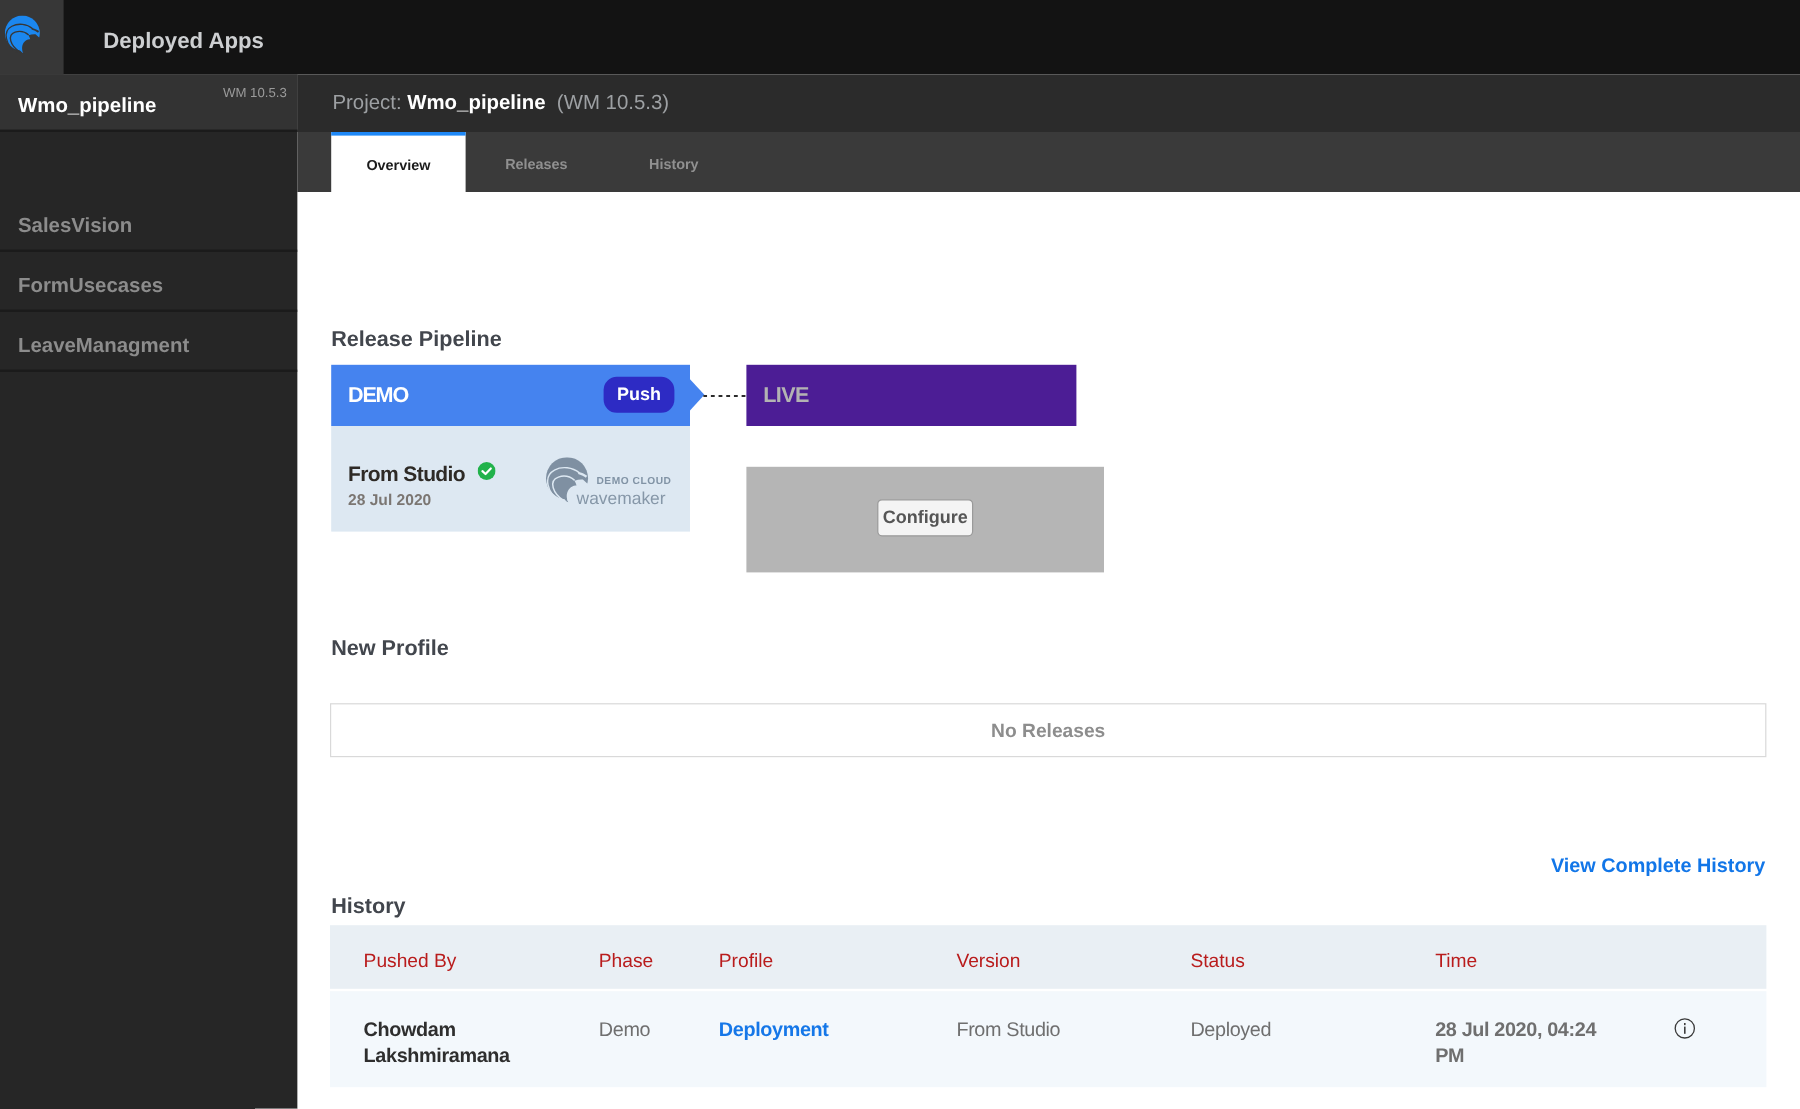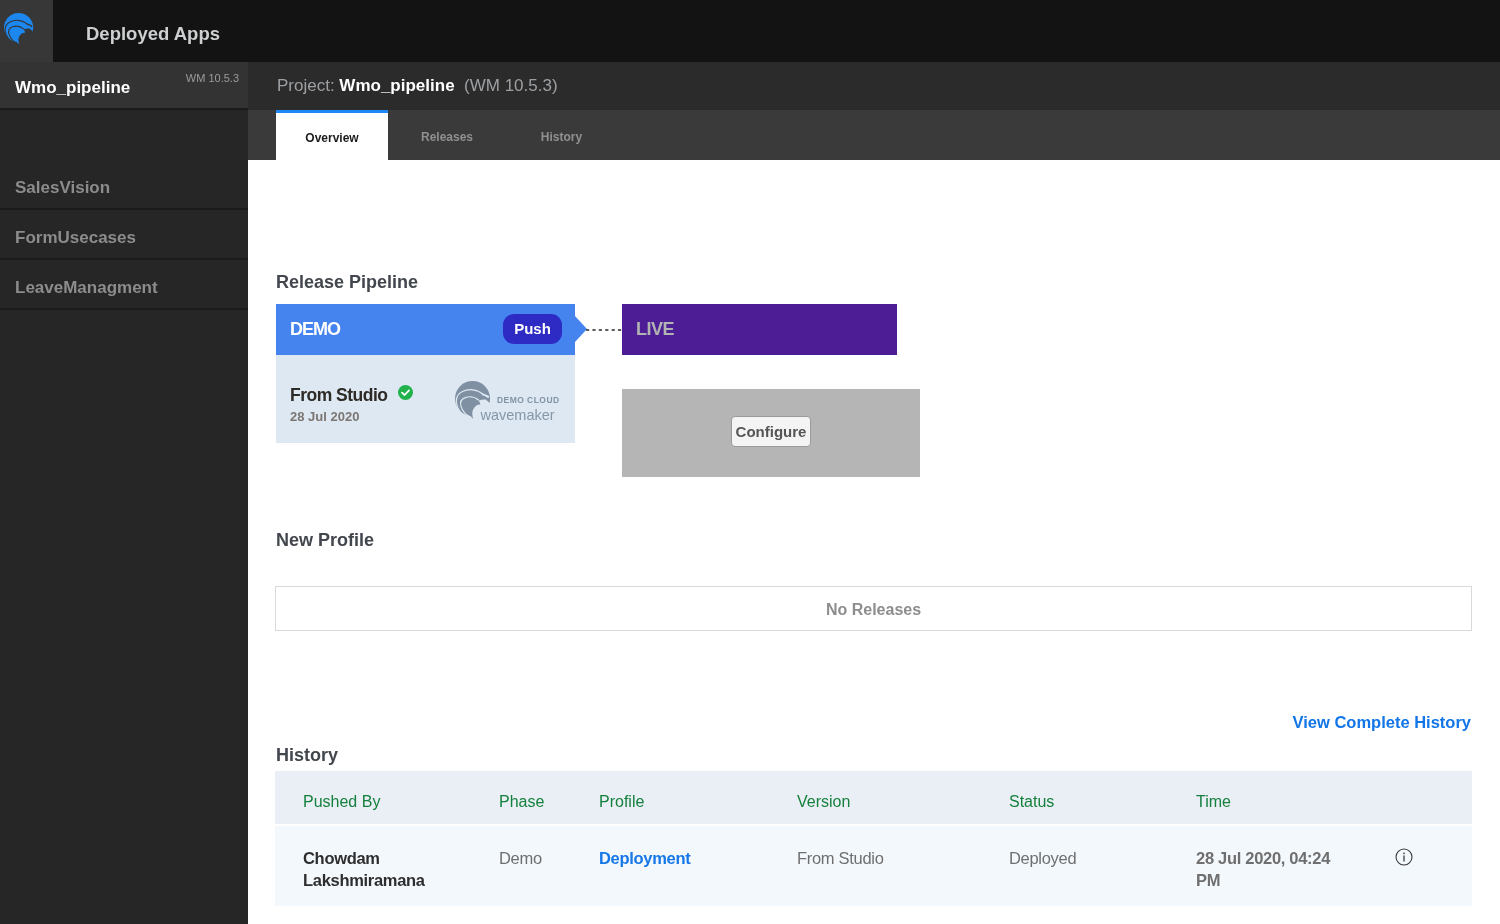--- a/index.html
+++ b/index.html
@@ -41,23 +41,23 @@
 .cfgbtn { position:absolute; left:109px; top:27px; width:80px; height:31px; background:#f4f4f4; border:1px solid #9a9a9a; border-radius:4px; color:#555; font-size:15px; font-weight:bold; text-align:center; line-height:29px; }
 
 
 .norelbox { position:absolute; left:27px; top:426px; width:1197px; height:45px; border:1px solid #d9d9d9; color:#8d8d8d; font-size:16px; font-weight:bold; text-align:center; line-height:45px; }
 
 
 .viewlink { position:absolute; right:29px; top:553px; color:#1276e8; font-size:16.5px; font-weight:bold; }
 .htable { position:absolute; left:27px; top:611px; width:1197px; height:135px; }
 .thead { position:absolute; left:0; top:0; width:1197px; height:53px; background:#e9eff4; }
 .trow { position:absolute; left:0; top:54.5px; width:1197px; height:80.5px; background:#f3f8fc; }
-.hc { position:absolute; top:4px; font-size:16px; color:#15803d; line-height:53px; }
+.hc { position:absolute; top:4px; font-size:16px; color:#b91c1c; line-height:53px; }
 .rc { position:absolute; font-size:16.5px; color:#6f6f6f; line-height:22.5px; top:21px; letter-spacing:-0.3px; }
-.c1 { left:28px; } .c2 { left:224px; } .c3 { left:324px; } .c4 { left:522px; } .c5 { left:734px;text-align:center; } .c6 { left:921px; }
+.c1 { left:28px; } .c2 { left:224px; } .c3 { left:324px; } .c4 { left:522px; } .c5 { left:717px;text-align:center; } .c6 { left:921px; }
 </style>
 </head>
 <body>
 
 <div class="topbar">
   <div class="logosq">
     <svg width="30" height="32" viewBox="0 0 30 32" style="position:absolute;left:4px;top:13px;">
       <circle cx="14.6" cy="14.6" r="14.6" fill="#1b87ef"></circle>
       <path fill="#1b87ef" d="M12.4,28.3 C13.2,29.9 14.2,30.9 15.5,31.2 C14.9,30.2 14.5,29.1 14.4,27.9 Z"></path>
       <path fill="#373737" d="M19.8,16.3 C21.8,15.6 23.9,15.3 25.6,15.5 L30,19.4 L30,32 L16.2,32 L15.2,30.6 C13.8,27.6 14.3,23.9 16.4,21.8 C17.7,20.4 19.3,19.4 21.2,19.7 C20.9,18.5 20.4,17.3 19.8,16.3 Z"></path>

